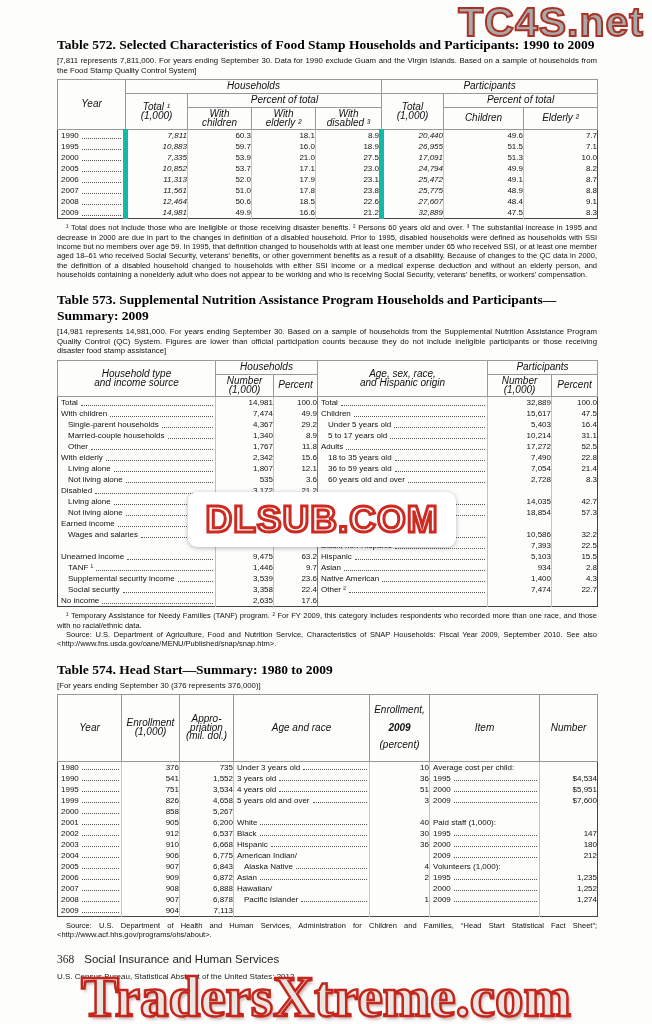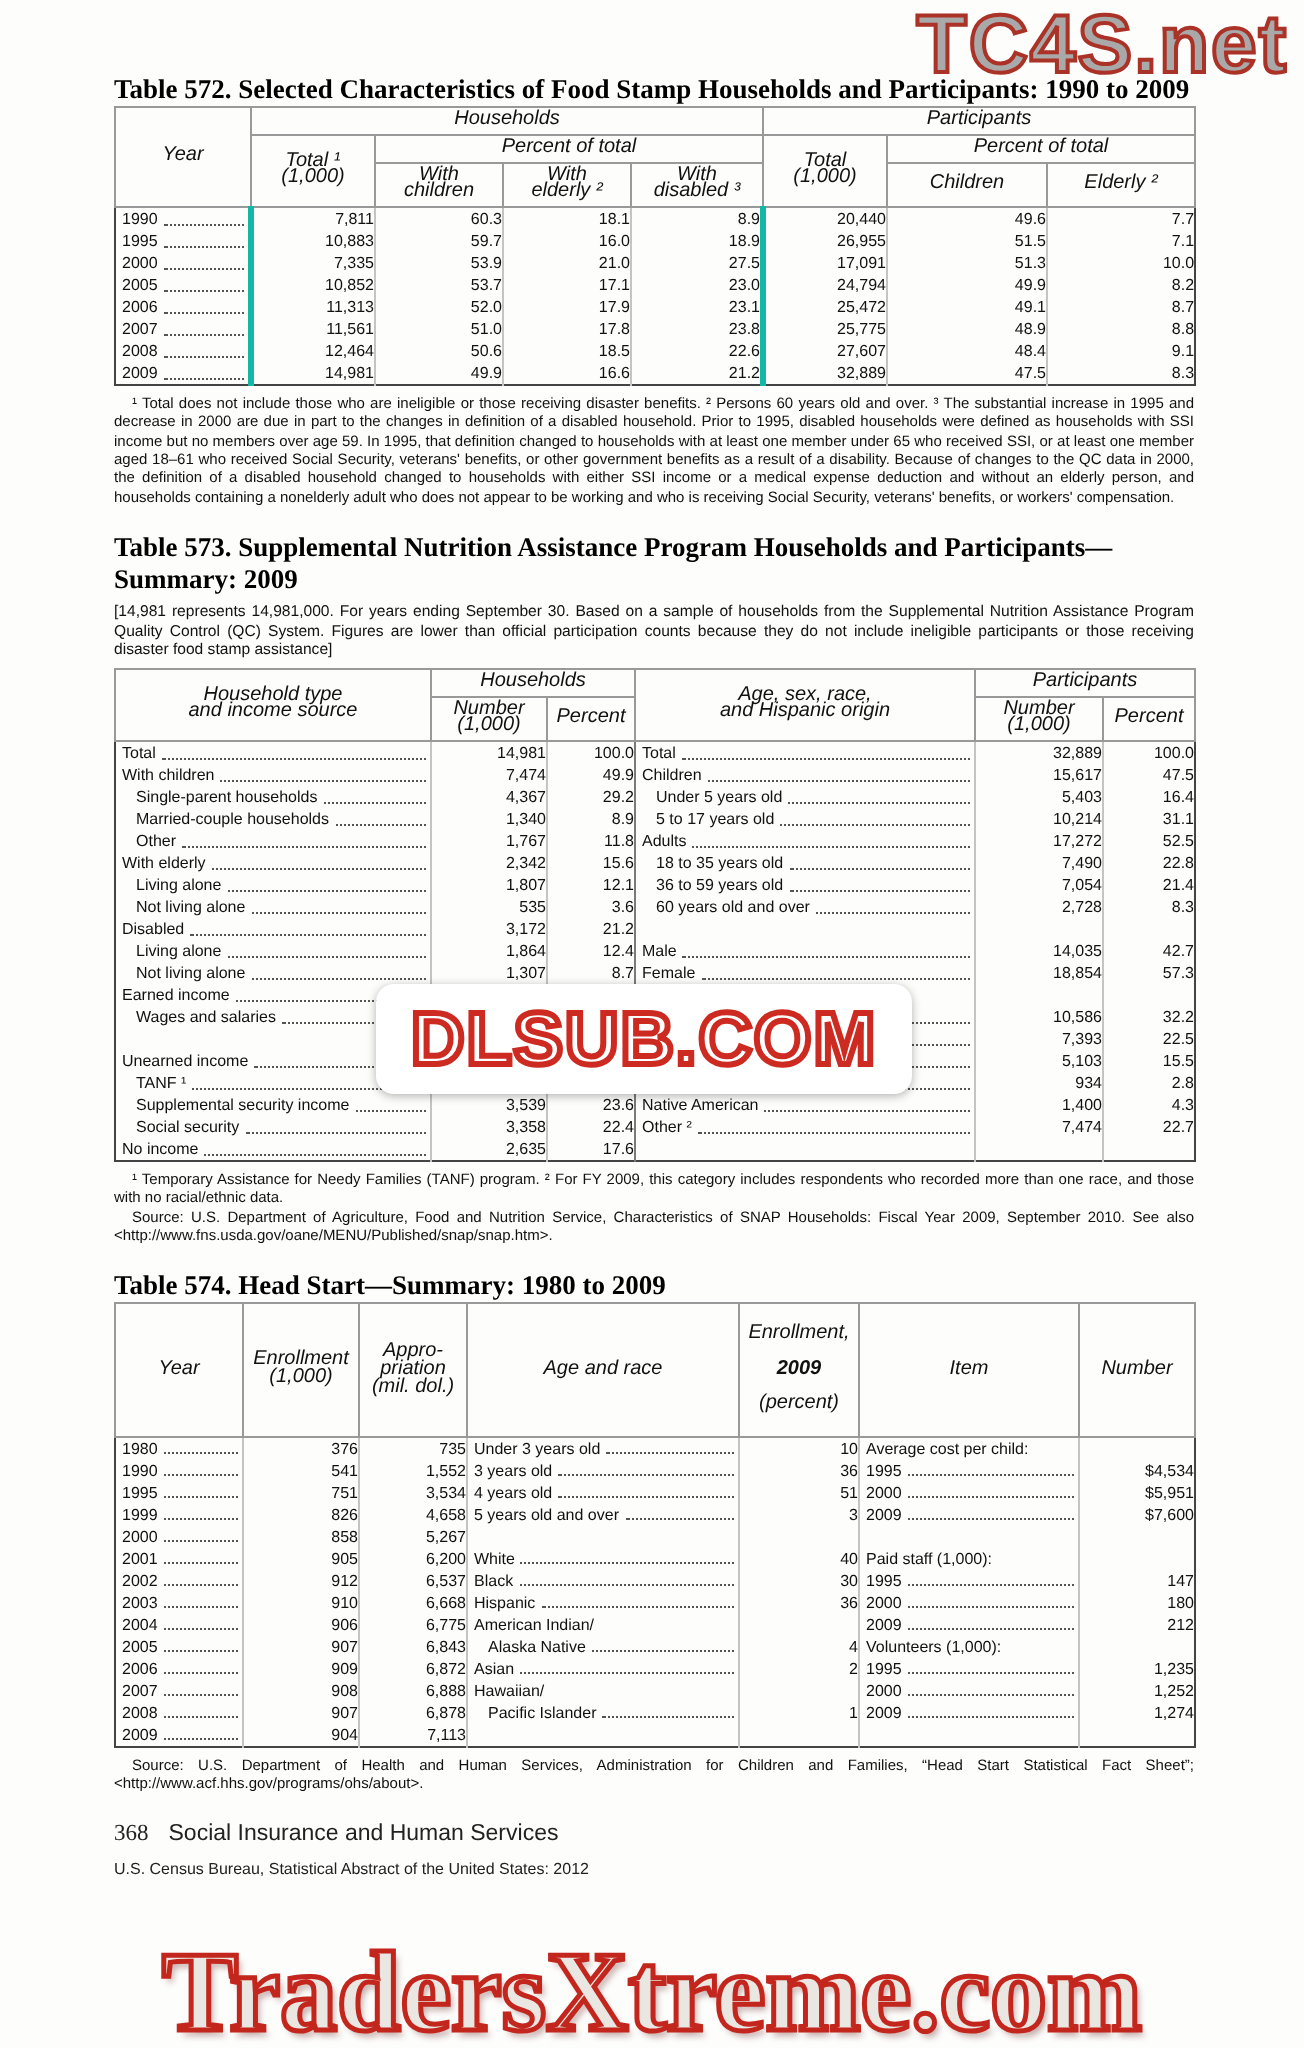--- a/index.html
+++ b/index.html
@@ -13,21 +13,21 @@
   table.stat{width:100%;border-collapse:collapse;table-layout:fixed;font-size:8px;border:1px solid #444;}
   table.stat th{font-weight:normal;font-size:10px;line-height:8.8px;text-align:center;vertical-align:middle;border:1px solid #999;padding:2px 1px;white-space:pre-line;font-style:italic;}
   table.stat thead{border-bottom:1px solid #444;}
   table.stat td{height:11px;line-height:11px;padding:0;vertical-align:bottom;overflow:hidden;}
   td.num{text-align:right;padding-right:9px;}
   .lw{display:flex;}
   .lt{line-height:11px;white-space:nowrap;}
   .leader{flex:1 1 4px;align-self:flex-end;border-bottom:1px dotted #555;margin:0 2px 2.5px 3px;height:0;min-width:4px;}
   
   #t572 td + td{border-left:1px solid #c4c4c4;}
-  #t572 td:nth-child(2),#t572 td:nth-child(6){border-left:3px solid #14b8a6;}
+  #t572 td:nth-child(2),#t572 td:nth-child(6){border-left:5px solid #14b8a6;font-style:italic;}
   #t573 td + td{border-left:1px solid #c4c4c4;}
   #t573 td:nth-child(4){border-left:1px solid #7a7a7a;}
   #t574 td + td{border-left:1px solid #c4c4c4;}
   .notes{margin-top:4px;}
   .fn{font-size:7.5px;line-height:9.3px;margin:0;text-align:justify;text-indent:9px;}
   .hdr-b{display:block;}
   .bold{font-weight:bold;}
   .footer-line{margin-top:14px;font-size:11.5px;color:#222;}
   .footer-line .pageno{margin-right:10px;font-family:Liberation Serif, serif;}
   .census-line{margin-top:7px;font-size:8px;text-align:left;padding-right:2px;color:#222;}
@@ -38,20 +38,21 @@
   .wm-bottom{position:absolute;bottom:-2px;left:50%;transform:translateX(-50%);z-index:40;white-space:nowrap;font-family:"Liberation Serif",serif;font-weight:bold;font-size:57px;line-height:58px;color:#c3261d;-webkit-text-fill-color:#eae6e1;-webkit-text-stroke:2.5px #c3261d;text-shadow:2px 3px 3px rgba(90,20,15,0.35);}
 </style>
 </head>
 <body>
 
 <div class="wm-top">TC4S.net</div>
 
 <div class="content">
 
   <p class="t-title" id="title572">Table 572. Selected Characteristics of Food Stamp Households and Participants: 1990 to 2009</p>
+  <p class="headnote">[7,811 represents 7,811,000. For years ending September 30. Data for 1990 exclude Guam and the Virgin Islands. Based on a sample of households from the Food Stamp Quality Control System]</p>
 
   <table class="stat" id="t572">
     <colgroup>
       <col style="width:68px">
         <col style="width:62px">
         <col style="width:64px">
         <col style="width:64px">
       <col style="width:66px">
         <col style="width:62px">
         <col style="width:80px">
@@ -581,20 +582,21 @@
         </tr>
       </tbody>
   </table>
 
   <div class="notes">
     <p class="fn">¹ Temporary Assistance for Needy Families (TANF) program. ² For FY 2009, this category includes respondents who recorded more than one race, and those with no racial/ethnic data.</p>
     <p class="fn">Source: U.S. Department of Agriculture, Food and Nutrition Service, Characteristics of SNAP Households:  Fiscal Year 2009, September 2010. See also &lt;http://www.fns.usda.gov/oane/MENU/Published/snap/snap.htm&gt;.</p>
   </div>
 
   <p class="t-title" id="title574">Table 574. Head Start—Summary: 1980 to 2009</p>
+  <p class="headnote">[For years ending September 30 (376 represents 376,000)]</p>
 
   <table class="stat" id="t574">
     <colgroup>
       <col style="width:64px">
         <col style="width:58px">
         <col style="width:54px">
         <col style="width:136px">
       <col style="width:60px">
         <col style="width:110px">
         <col style="width:58px">

